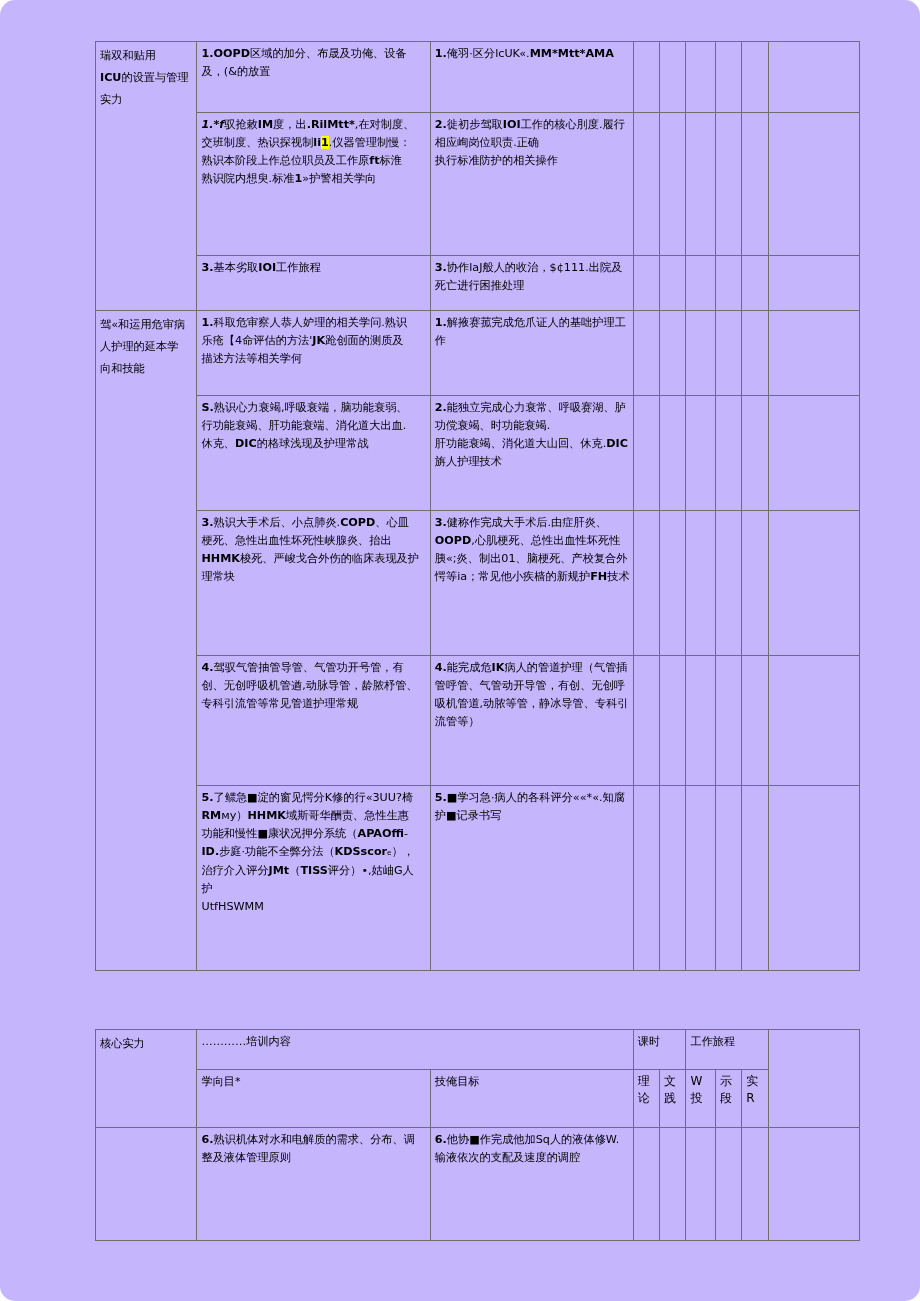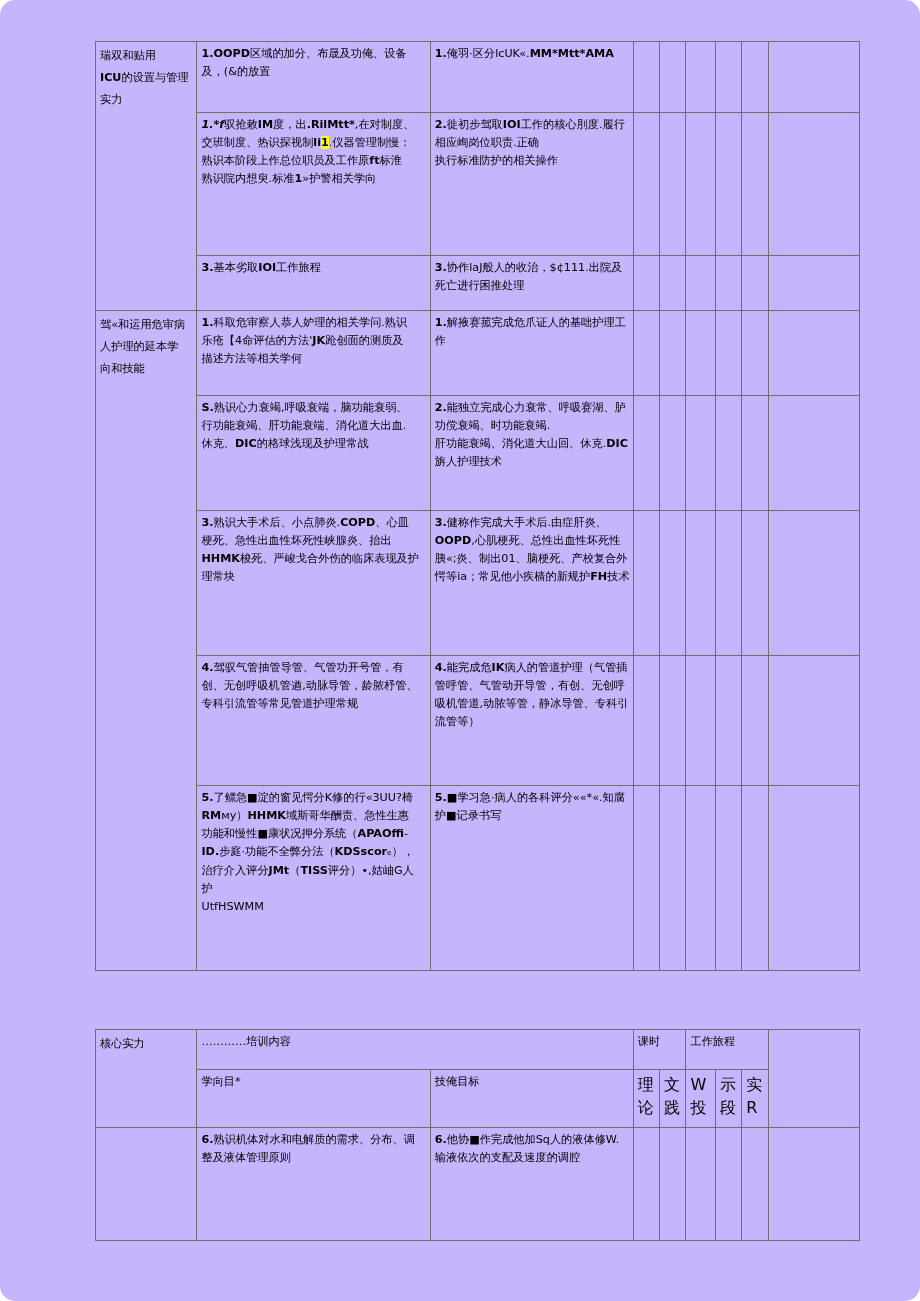--- a/index.html
+++ b/index.html
@@ -91,21 +91,21 @@
   .hdr-center {
     text-align: center;
     vertical-align: middle;
   }
   .hdr-vert {
     text-align: center;
     vertical-align: middle;
     line-height: 1.45;
     padding-left: 1px;
     padding-right: 1px;
-    font-size: 16px;
+    font-size: 12px;
   }
   .hdr-title-cell {
     vertical-align: middle;
   }
   .hdr-sub-cell {
     vertical-align: top;
     padding-top: 10px;
   }
 
   b, strong { font-weight: bold; }

